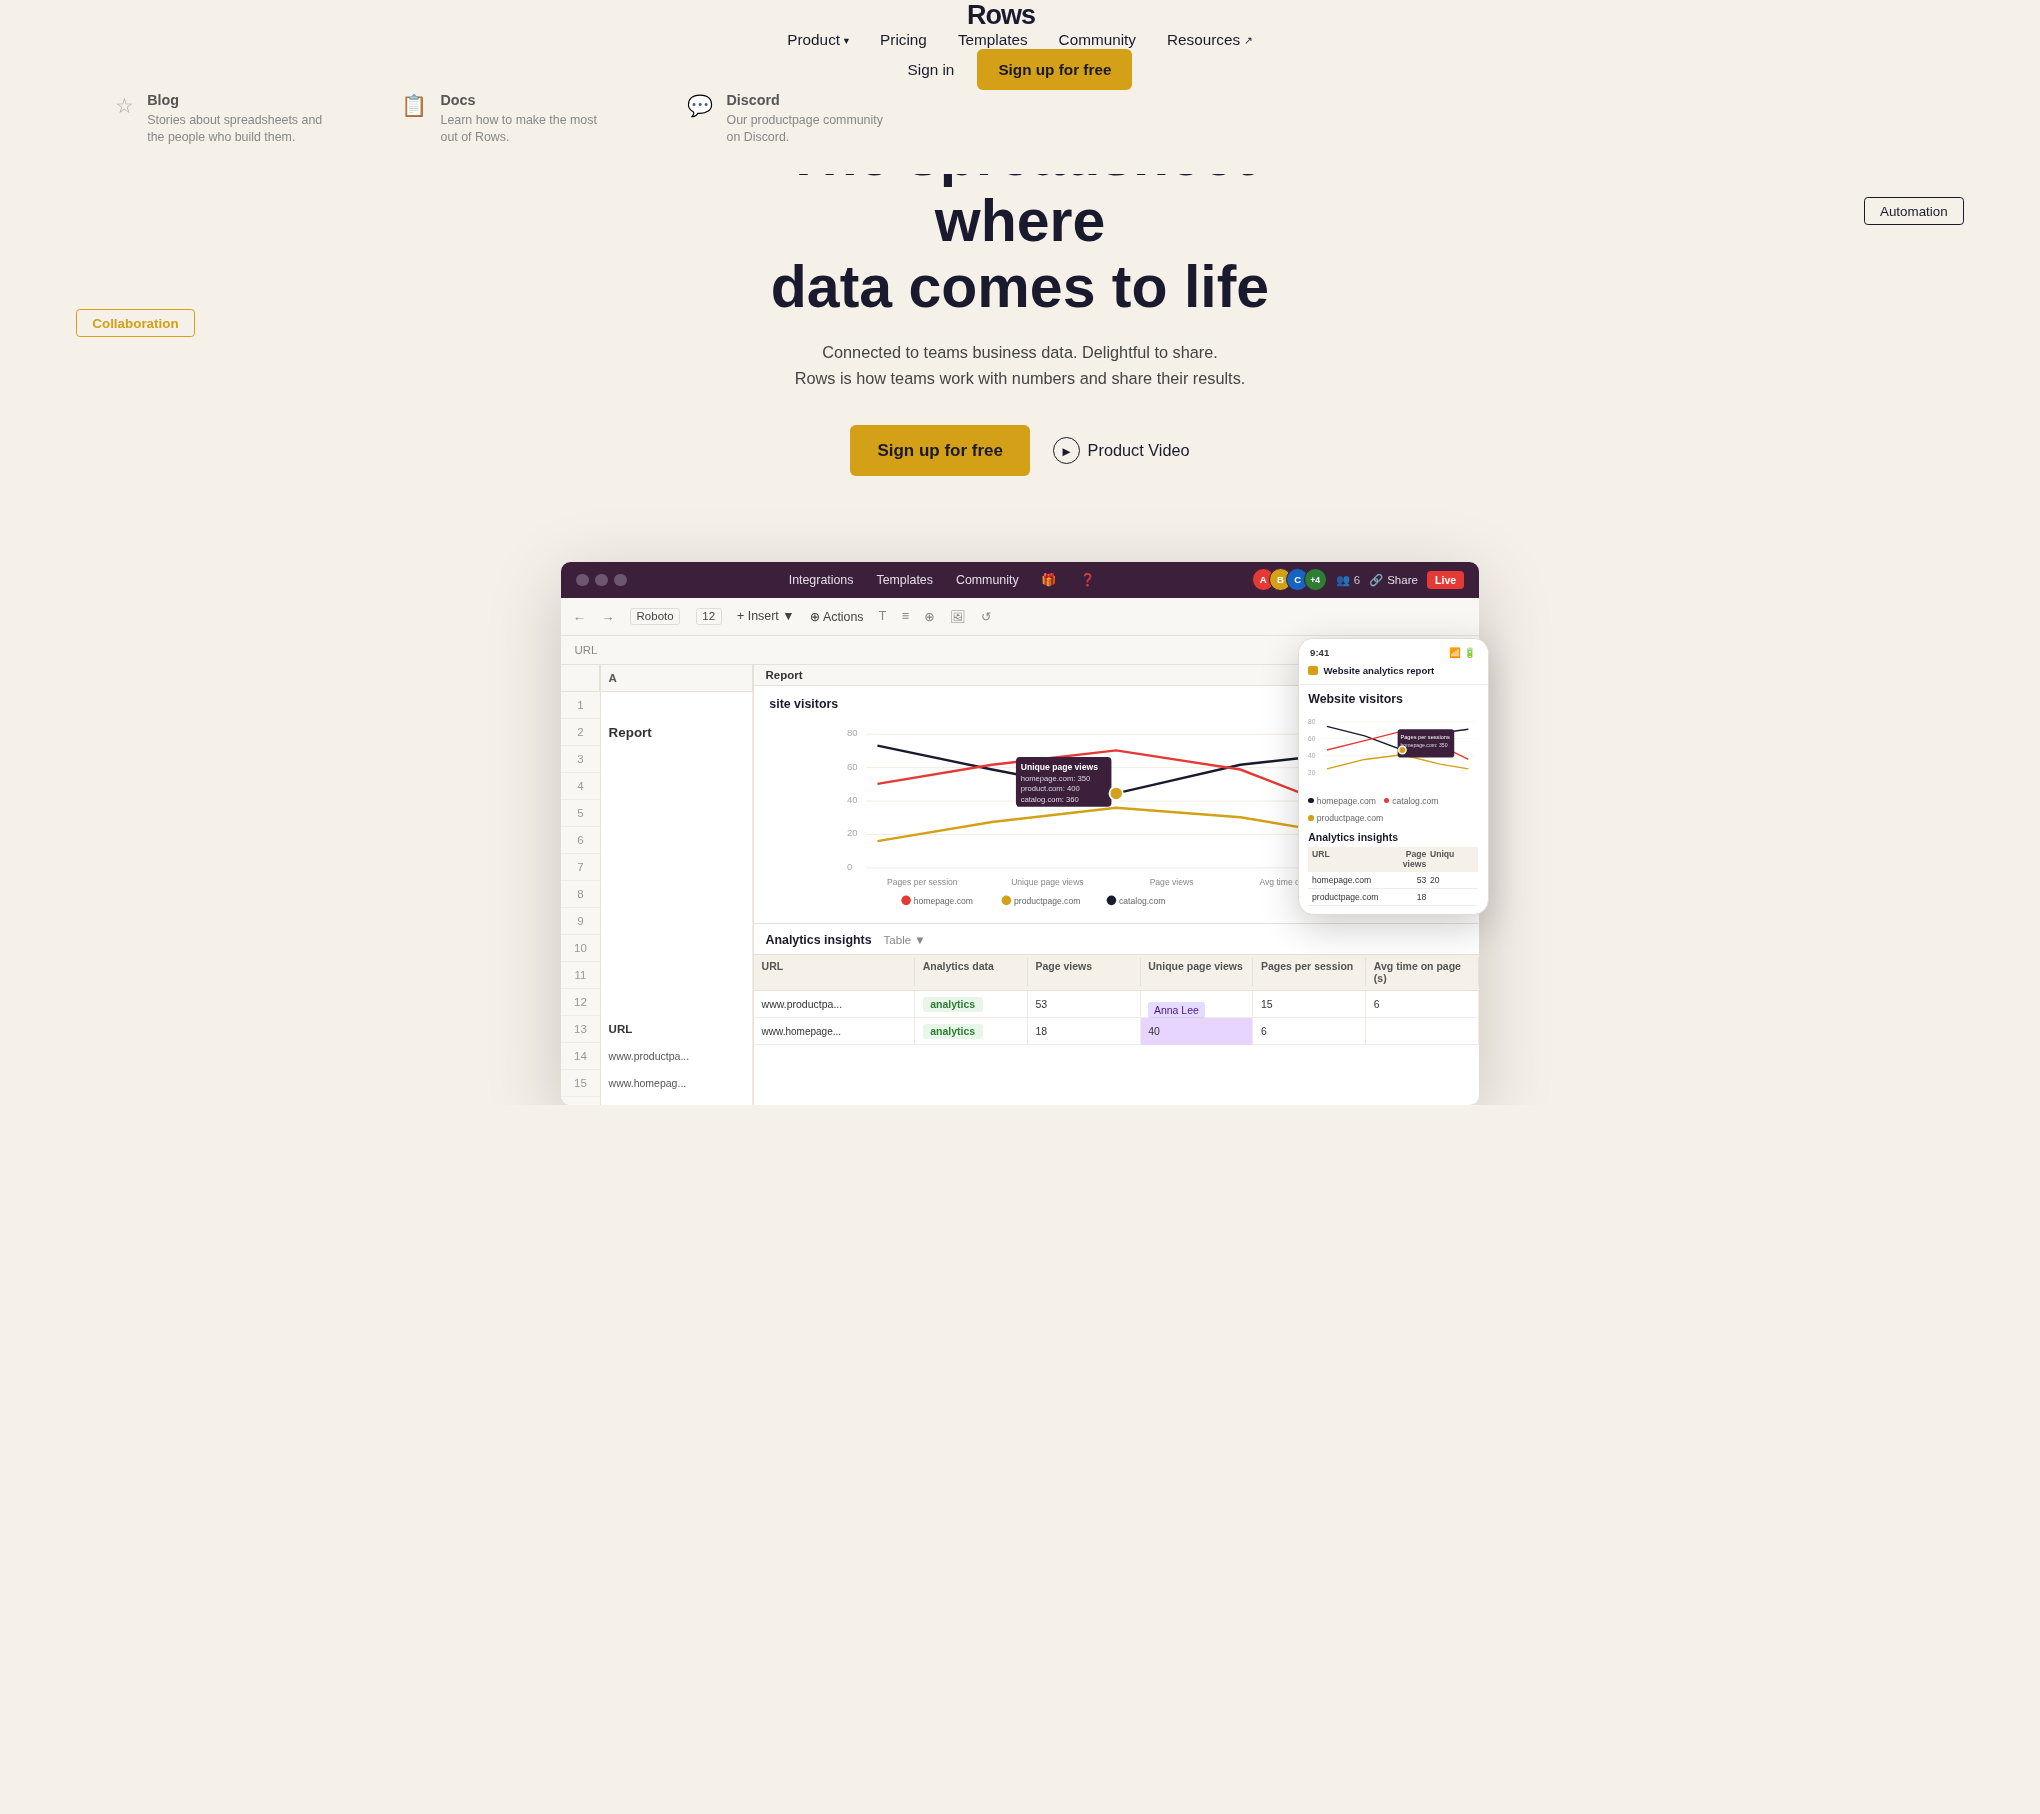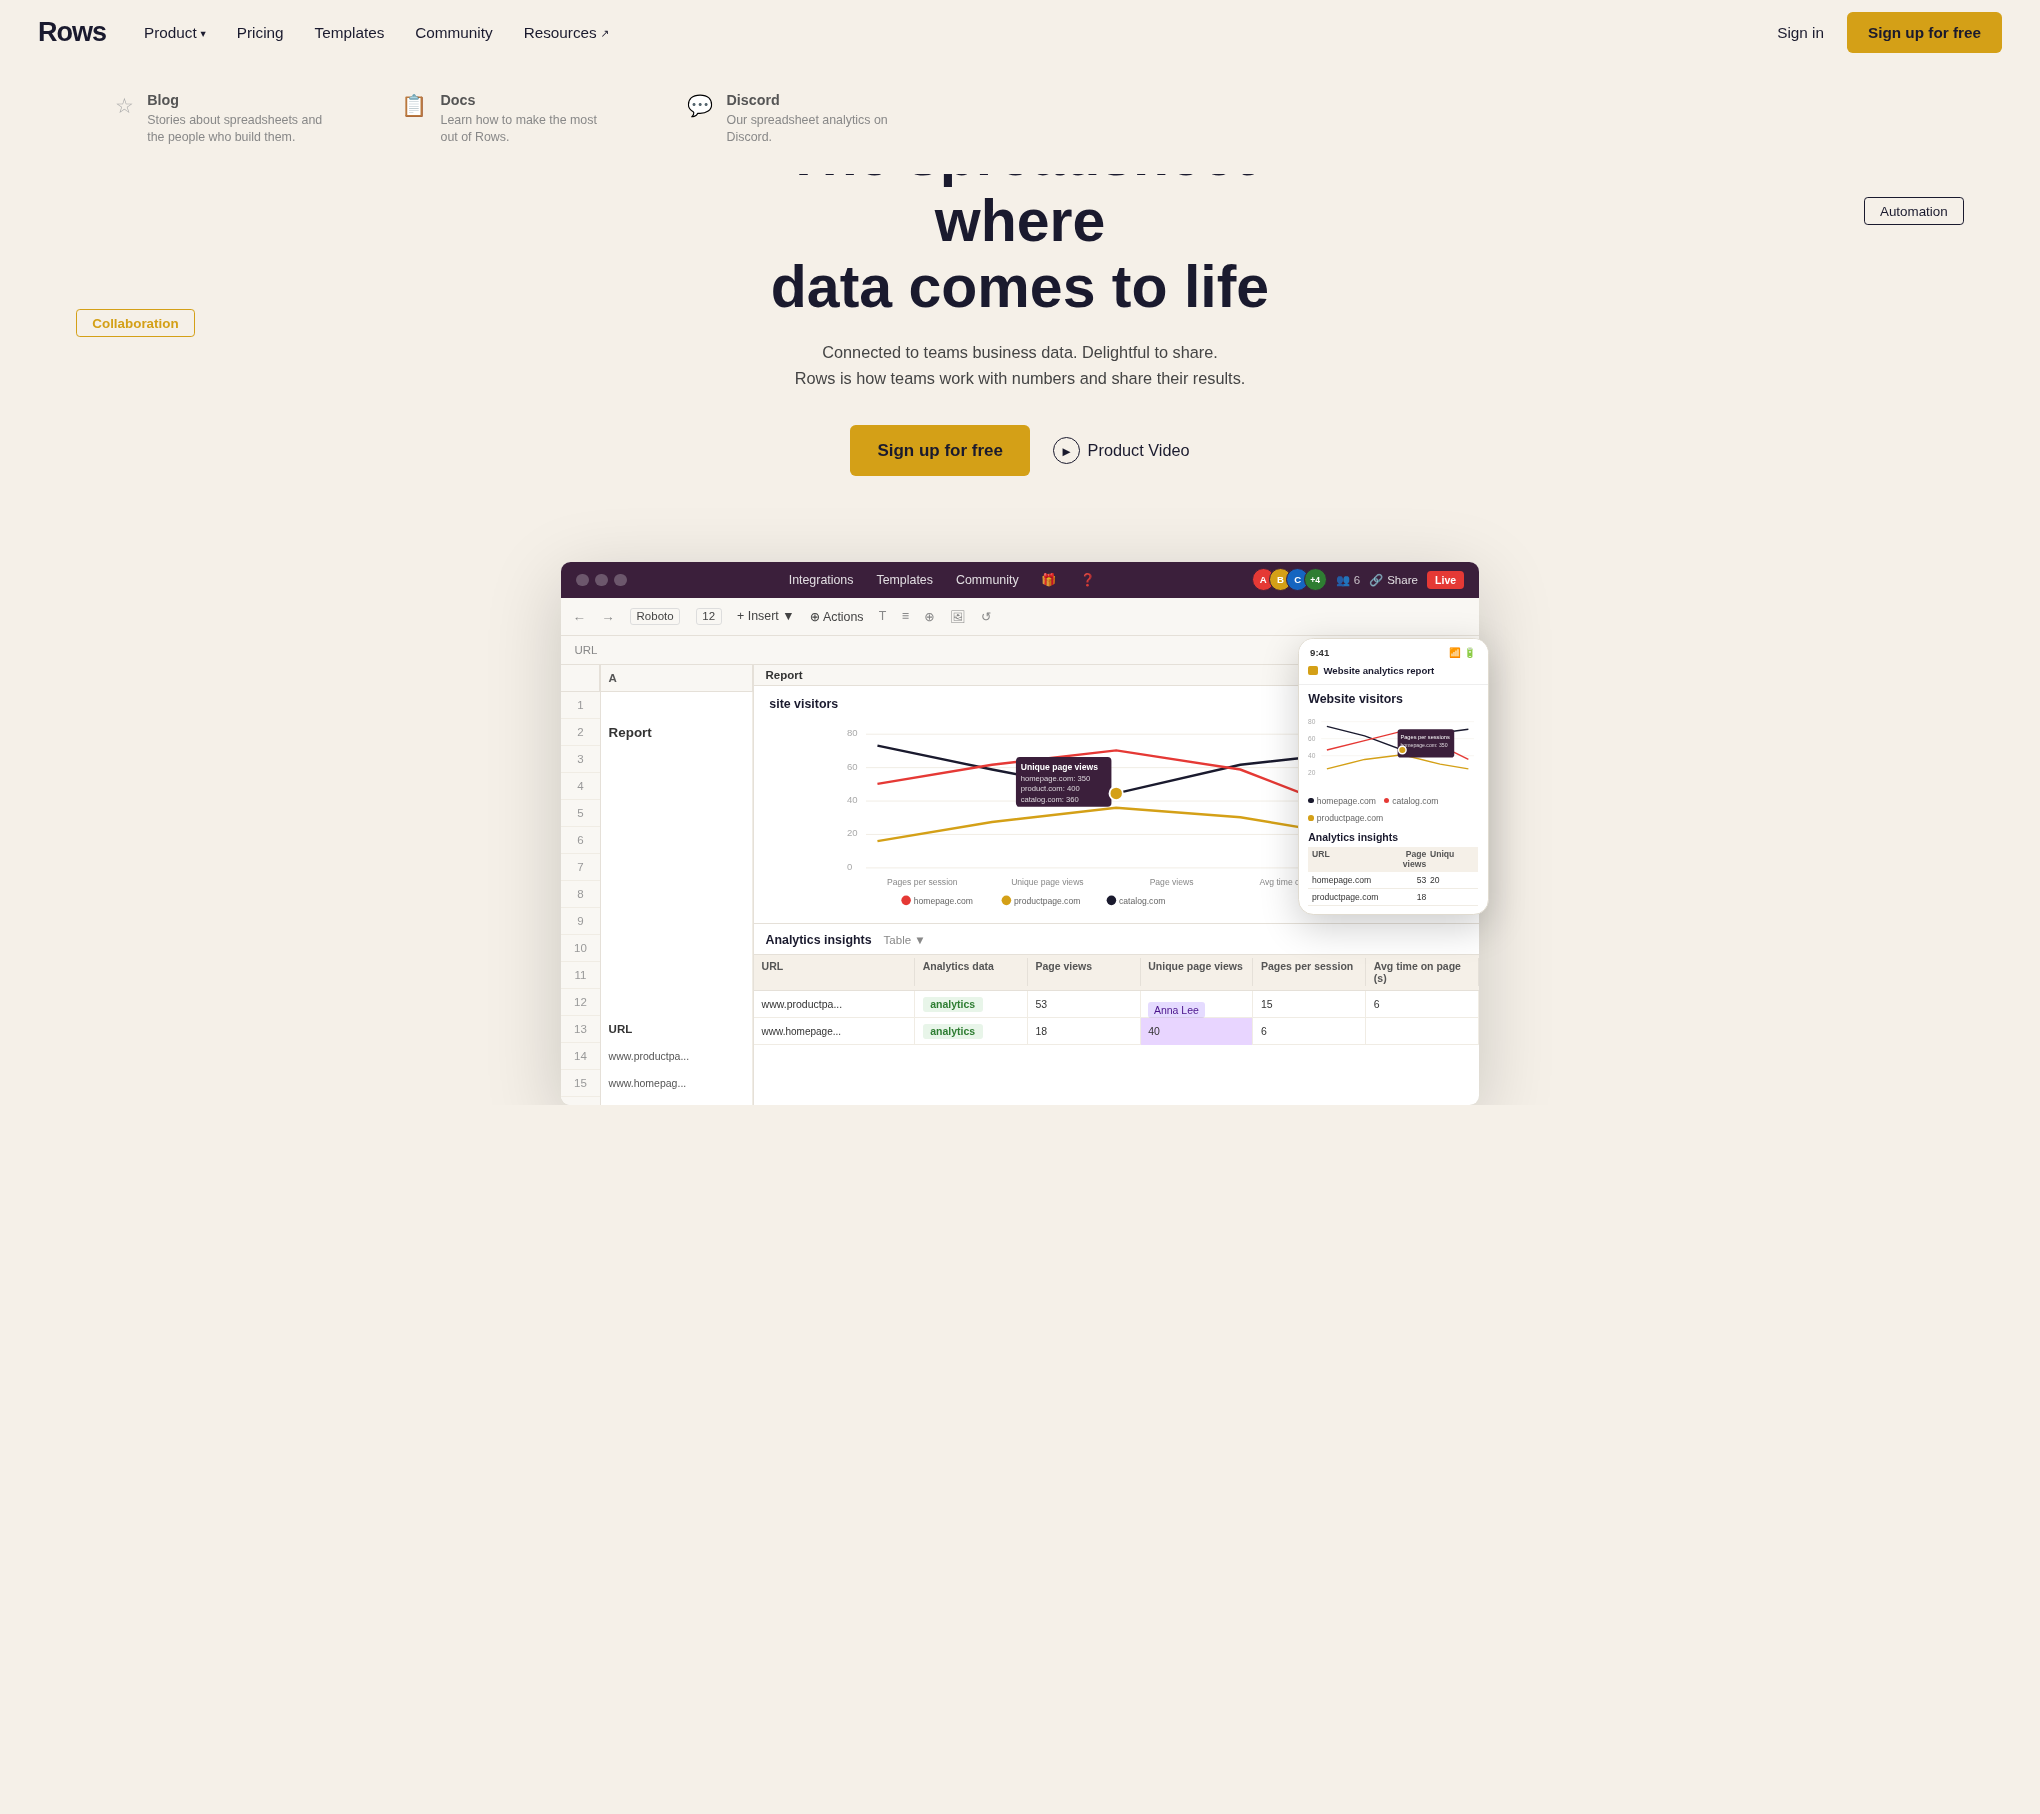--- a/index.html
+++ b/index.html
@@ -13,20 +13,21 @@
     
     nav {
       background: #f5f0e8;
       display: flex;
       align-items: center;
       padding: 0 38px;
       height: 65px;
       position: relative;
       z-index: 100;
       border-bottom: none;
+      flex-direction: column;
     }
     .nav-logo {
       font-size: 27px;
       font-weight: 900;
       color: #1a1a2e;
       margin-right: 38px;
       letter-spacing: -1px;
     }
     .nav-links {
       display: flex;
@@ -481,21 +482,21 @@
     <div class="resource-icon">📋</div>
     <div>
       <div class="resource-title">Docs</div>
       <div class="resource-desc">Learn how to make the most out of Rows.</div>
     </div>
   </div>
   <div class="resource-item">
     <div class="resource-icon">💬</div>
     <div>
       <div class="resource-title">Discord</div>
-      <div class="resource-desc">Our spreadsheet analytics on Discord.</div>
+      <div class="resource-desc">Our productpage community on Discord.</div>
     </div>
   </div>
 </div>
 
 <div class="hero">
   <div class="hero-badge-integrations">Integrations</div>
   <div class="hero-badge-automation">Automation</div>
   <div class="hero-badge-collaboration">Collaboration</div>
 
   <h1>

